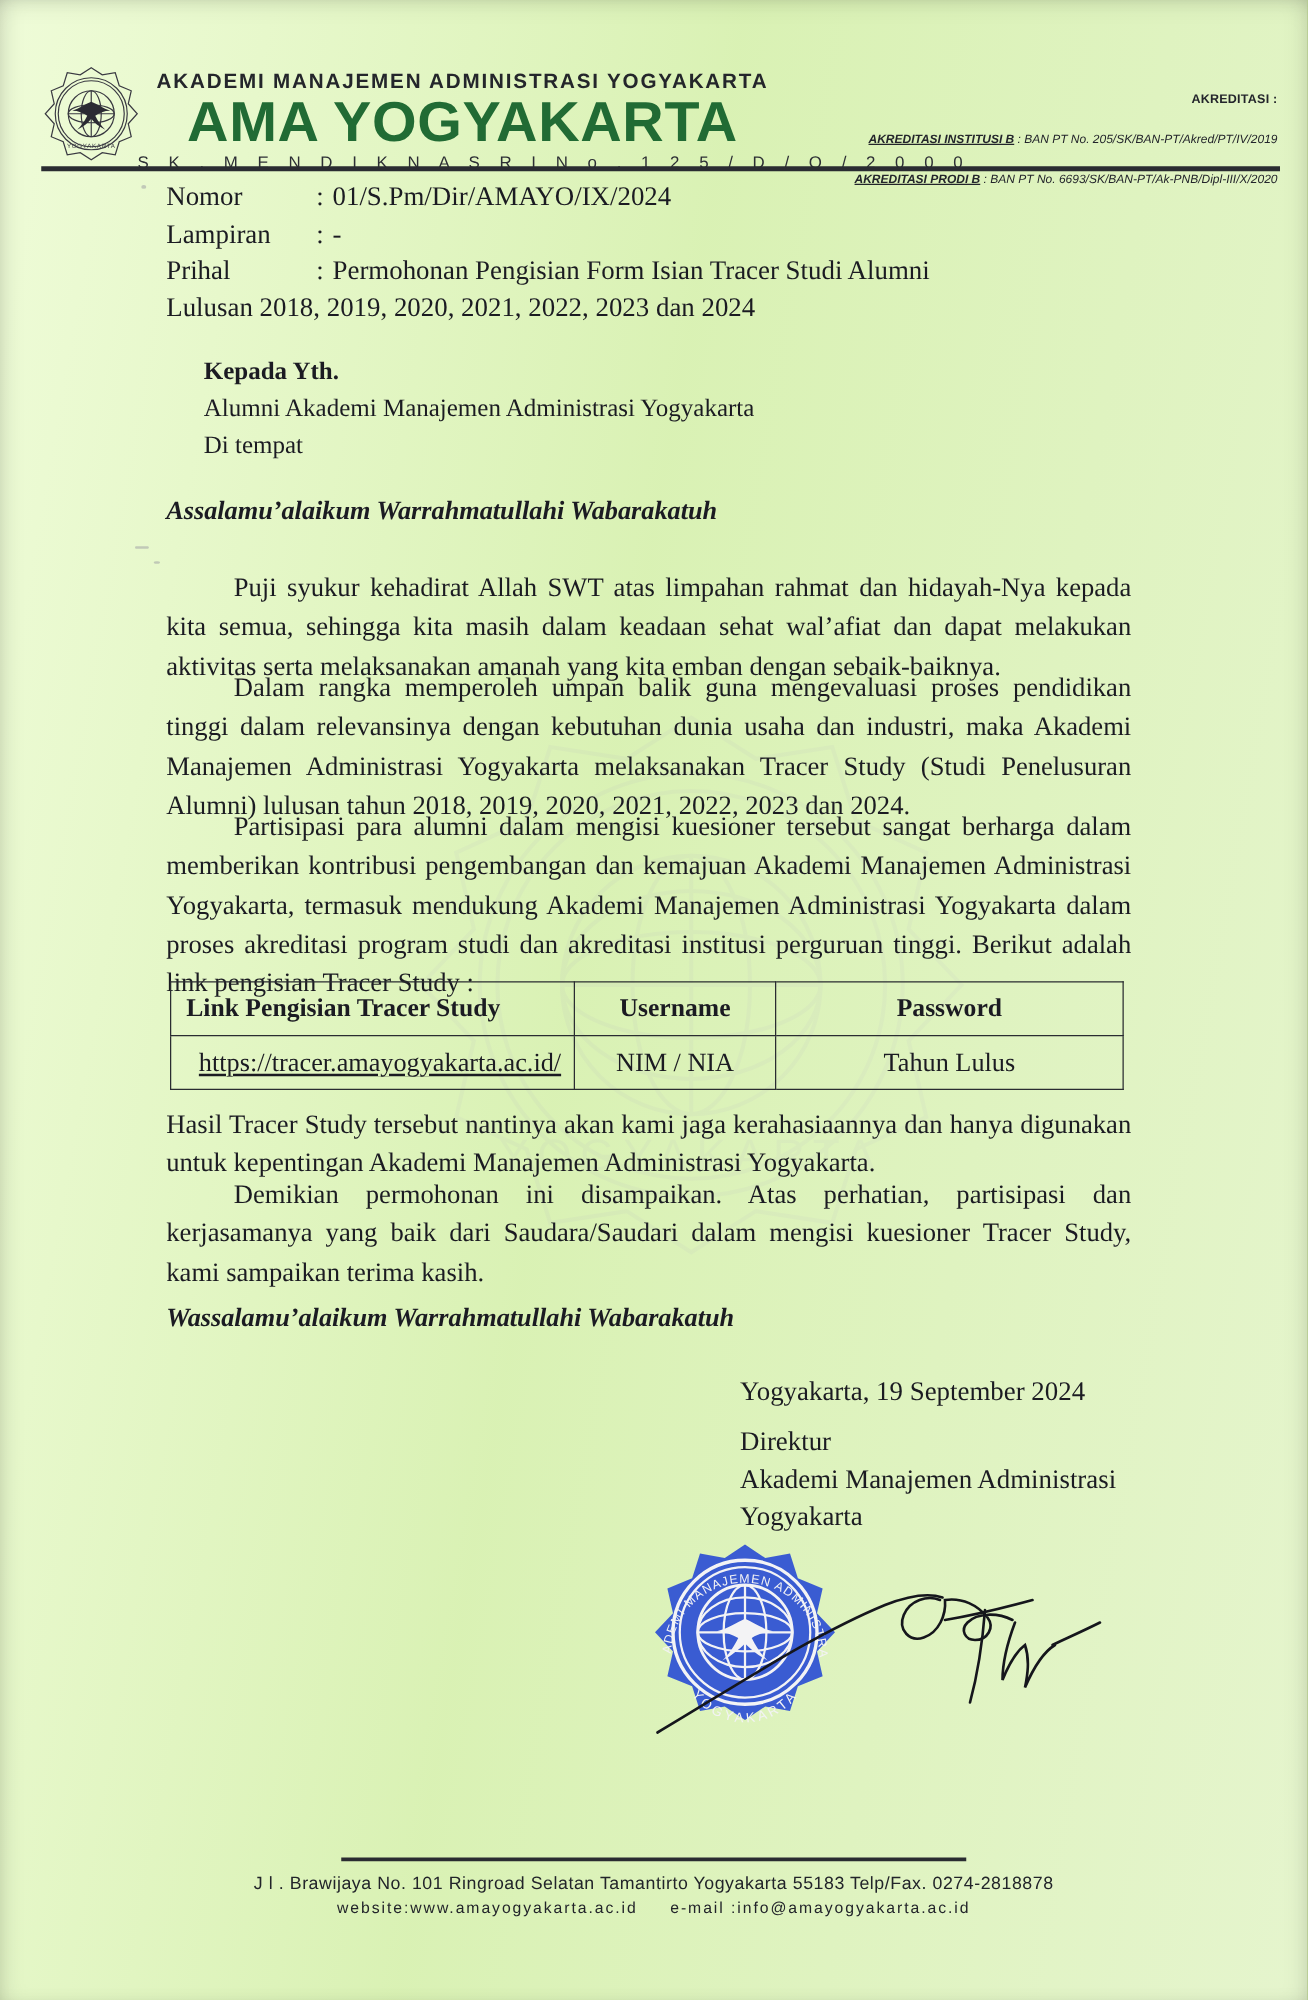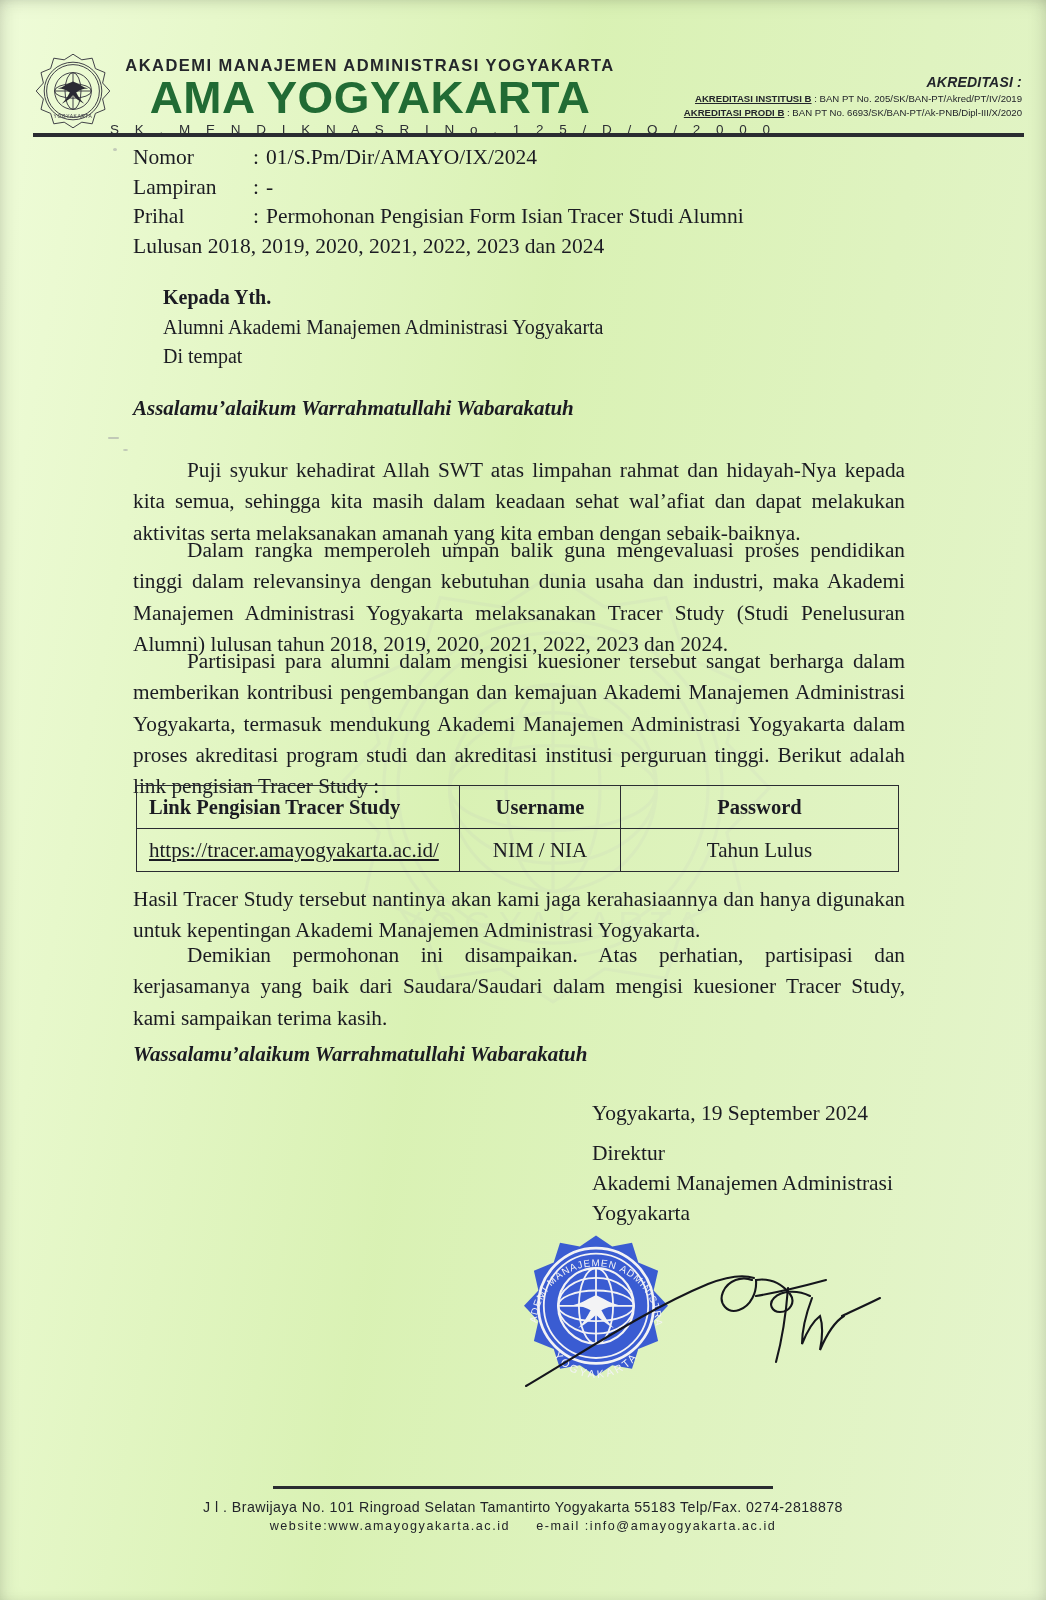--- a/index.html
+++ b/index.html
@@ -97,29 +97,29 @@
   }
   .lh-accred {
     position: absolute;
     right: 24px;
     top: 74px;
     text-align: right;
     font-family: "Liberation Sans", sans-serif;
     color: #23252b;
   }
   .ac-title {
-    font-size: 14px;
+    font-size: 10px;
     font-weight: bold;
     letter-spacing: 0.2px;
-    font-style: italic;
   }
   .ac-row {
     font-size: 9.6px;
-    margin-top: 3px;
+    margin-top: 21px;
     white-space: nowrap;
+    font-style: italic;
   }
   .ac-row b {
     text-decoration: underline;
     font-weight: bold;
   }
   .lh-rule {
     position: absolute;
     left: 33px;
     right: 22px;
     top: 133px;
@@ -194,21 +194,21 @@
     padding: 0;
     height: 42px;
     vertical-align: middle;
   }
   .tbl th {
     font-size: 20.5px;
     font-weight: bold;
     font-family: "Liberation Serif", serif;
   }
   .tbl td { font-size: 21px; }
-  .c-link { width: 310px; padding-left: 12px !important; text-align: left; }
+  .c-link { width: 310px; padding-left: 12px !important; text-align: center; }
   .c-user { width: 160px; text-align: center; }
   .c-pass { text-align: center; }
   .th-link { text-align: left; padding-left: 12px !important; }
   .link-url { text-decoration: underline; color: #1b1b22; }
 
   .p4 { top: 884px; }
   .p5 { top: 940px; }
 
   .closing {
     position: absolute;

